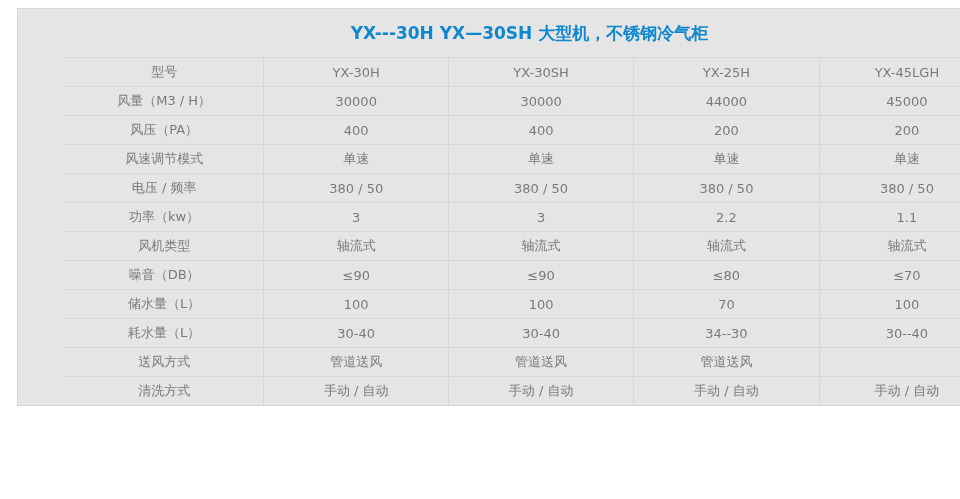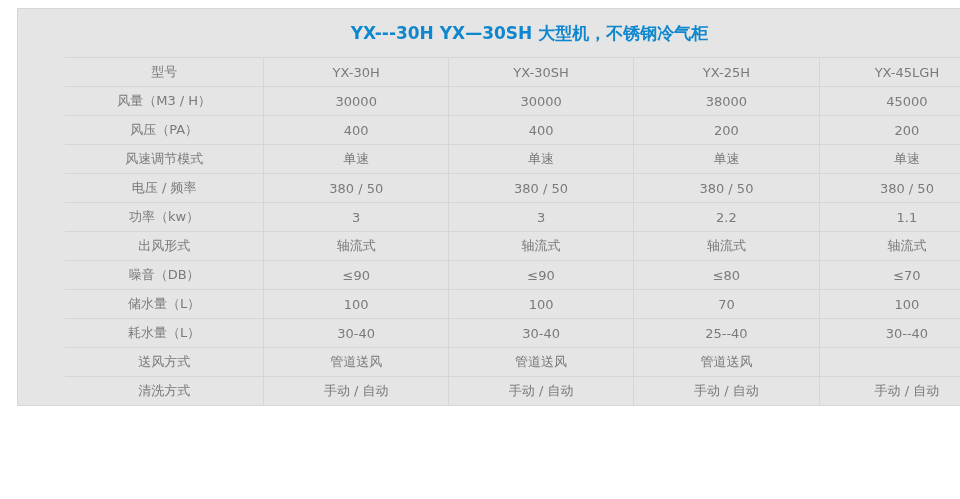--- a/index.html
+++ b/index.html
@@ -78,21 +78,21 @@
           <th>YX-30SH</th>
           <th>YX-25H</th>
           <th>YX-45LGH</th>
         </tr>
     </thead>
     <tbody>
         <tr>
           <th>风量（M3 / H）</th>
           <td>30000</td>
           <td>30000</td>
-          <td>38000</td>
+          <td>44000</td>
           <td>45000</td>
         </tr>
         <tr>
           <th>风压（PA）</th>
           <td>400</td>
           <td>400</td>
           <td>200</td>
           <td>200</td>
         </tr>
         <tr>
@@ -110,21 +110,21 @@
           <td>380 / 50</td>
         </tr>
         <tr>
           <th>功率（kw）</th>
           <td>3</td>
           <td>3</td>
           <td>2.2</td>
           <td>1.1</td>
         </tr>
         <tr>
-          <th>出风形式</th>
+          <th>风机类型</th>
           <td>轴流式</td>
           <td>轴流式</td>
           <td>轴流式</td>
           <td>轴流式</td>
         </tr>
         <tr>
           <th>噪音（DB）</th>
           <td>≤90</td>
           <td>≤90</td>
           <td>≤80</td>
@@ -134,21 +134,21 @@
           <th>储水量（L）</th>
           <td>100</td>
           <td>100</td>
           <td>70</td>
           <td>100</td>
         </tr>
         <tr>
           <th>耗水量（L）</th>
           <td>30-40</td>
           <td>30-40</td>
-          <td>25--40</td>
+          <td>34--30</td>
           <td>30--40</td>
         </tr>
         <tr>
           <th>送风方式</th>
           <td>管道送风</td>
           <td>管道送风</td>
           <td>管道送风</td>
           <td></td>
         </tr>
         <tr>

